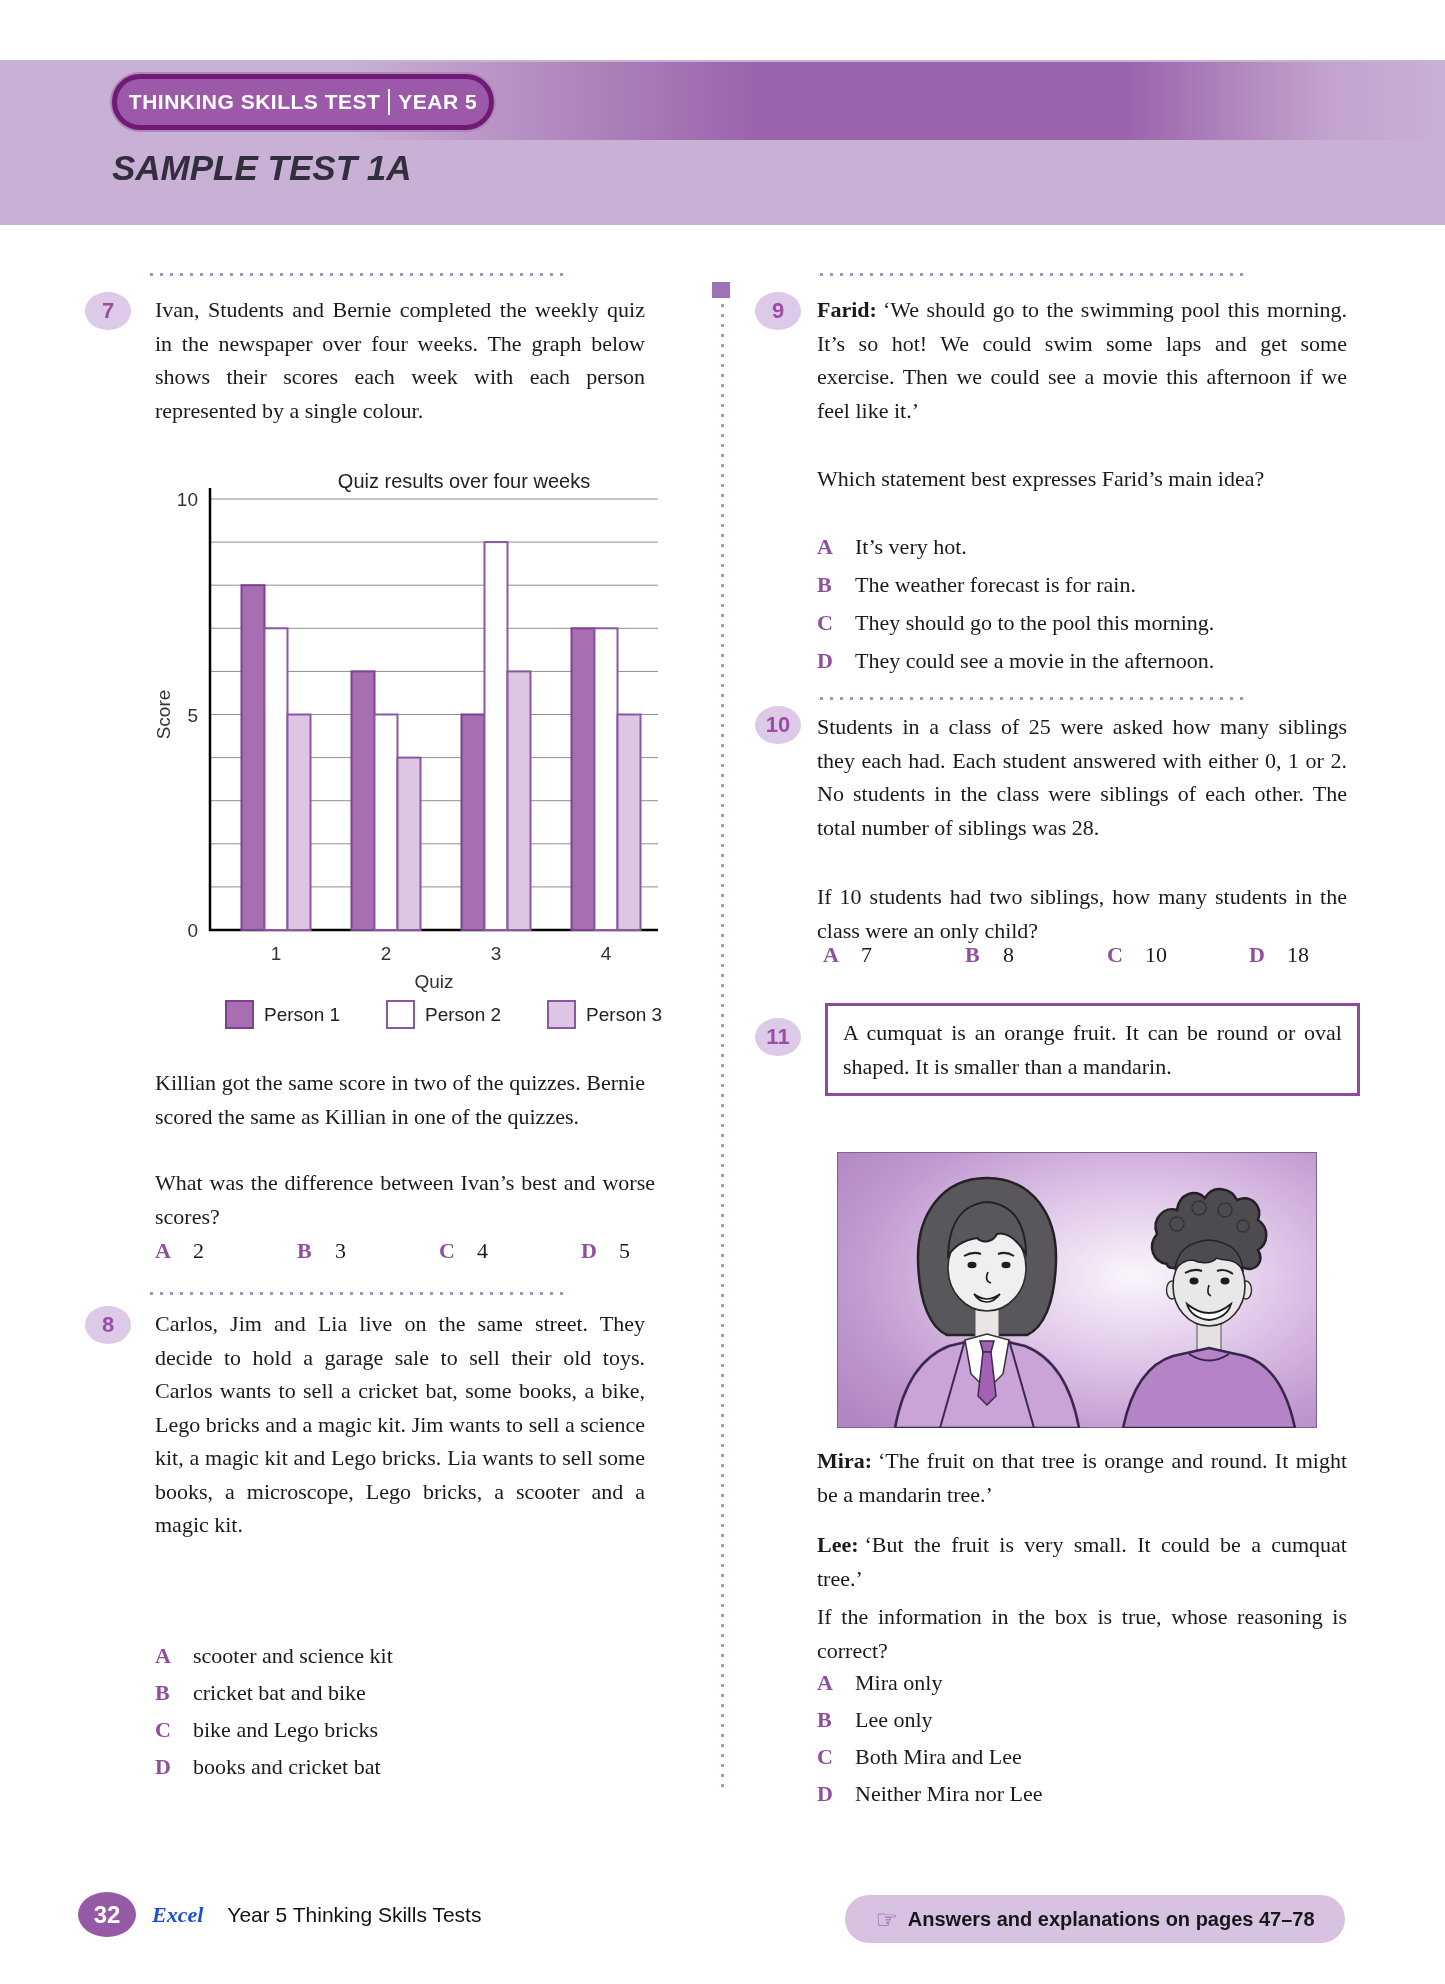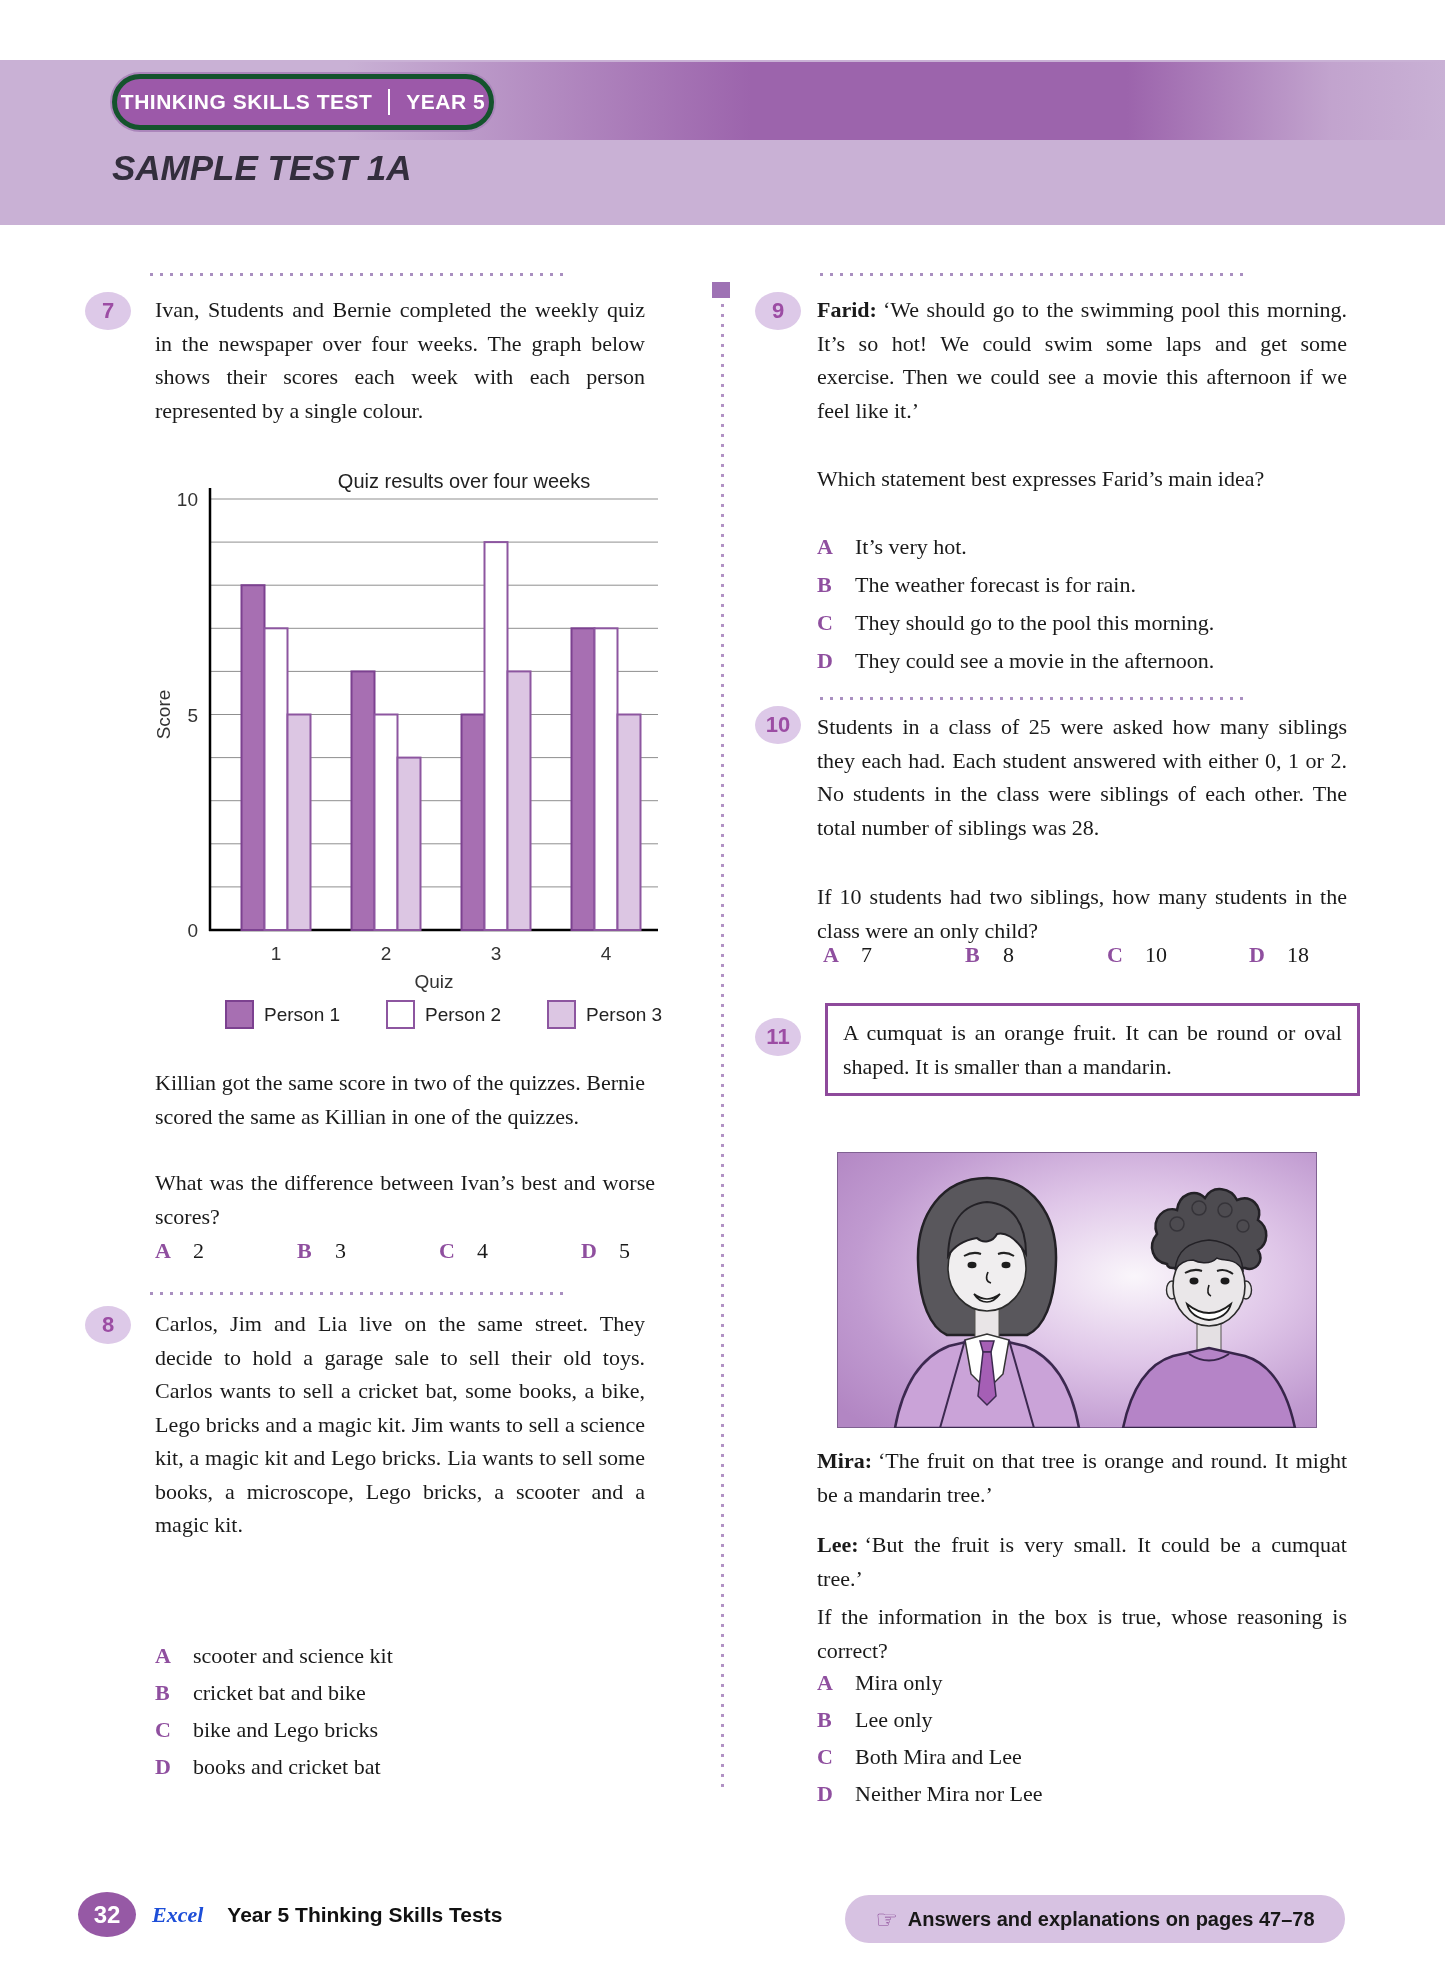--- a/index.html
+++ b/index.html
@@ -4,22 +4,22 @@
 <style>
   html,body{margin:0;padding:0;background:#fff;}
   .page{position:relative;width:1445px;height:1984px;background:#ffffff;overflow:hidden;
         font-family:"Liberation Serif",serif;color:#1a1a1a;}
 
   
   .header-band{position:absolute;top:60px;left:0;width:1445px;height:165px;background:#c9b1d5;}
   .header-grad{position:absolute;top:2px;left:0;width:100%;height:78px;
         background:linear-gradient(90deg,rgba(156,100,172,0) 0%,rgba(156,100,172,0) 24%,#9c64ac 52%,#9c64ac 78%,rgba(172,122,184,.25) 92%,rgba(156,100,172,0) 100%);}
   .badge{position:absolute;top:74px;left:112px;width:382px;height:56px;background:#9c59a9;
-        border:5px solid #14532d;border-radius:30px;box-shadow:0 0 0 2px #ab86bb;
-        display:flex;align-items:center;justify-content:center;gap:16px;box-sizing:border-box;
+        border:5px solid #701a75;border-radius:30px;box-shadow:0 0 0 2px #ab86bb;
+        display:flex;align-items:center;justify-content:center;gap:8px;box-sizing:border-box;
         font-family:"Liberation Sans",sans-serif;font-weight:bold;font-size:21px;color:#ffffff;letter-spacing:.5px;}
   .badge-sep{width:2px;height:26px;background:#ffffff;}
   .sample-title{position:absolute;top:148px;left:112px;font-family:"Liberation Sans",sans-serif;
         font-style:italic;font-weight:bold;font-size:35px;color:#332e3d;letter-spacing:0;}
 
   
   .dots-h{position:absolute;height:3px;background:repeating-linear-gradient(90deg,#a98fc0 0 3px,transparent 3px 10px);}
   .dots-v{position:absolute;width:3px;background:repeating-linear-gradient(180deg,#b191c4 0 3px,transparent 3px 10px);}
   .div-square{position:absolute;width:18px;height:16px;background:#9e72b4;}
 
@@ -52,21 +52,21 @@
 
   
   .illustration{position:absolute;left:837px;top:1152px;width:480px;height:276px;}
 
   
   .page-oval{position:absolute;left:78px;top:1892px;width:58px;height:45px;border-radius:50%;
         background:#9659a5;color:#fff;font-family:"Liberation Sans",sans-serif;font-weight:bold;font-size:24px;
         display:flex;align-items:center;justify-content:center;}
   .brand{position:absolute;left:152px;top:1902px;font-size:22px;white-space:nowrap;}
   .brand .bx{font-family:"Liberation Serif",serif;font-style:italic;font-weight:bold;color:#1d4ed8;margin-right:24px;}
-  .brand .br{font-family:"Liberation Sans",sans-serif;font-weight:bold;color:#111;font-size:21px;}
+  .brand .br{font-family:"Liberation Sans",sans-serif;font-weight:normal;color:#111;font-size:21px;}
   .answers-pill{position:absolute;left:845px;top:1895px;width:500px;height:48px;border-radius:24px;
         background:#d7c2e2;display:flex;align-items:center;justify-content:center;gap:10px;
         font-family:"Liberation Sans",sans-serif;font-weight:bold;font-size:20px;color:#181818;}
   .hand{color:#8a4796;font-size:25px;font-weight:normal;}
 </style>
 </head>
 <body>
 
 <div class="page">
 

